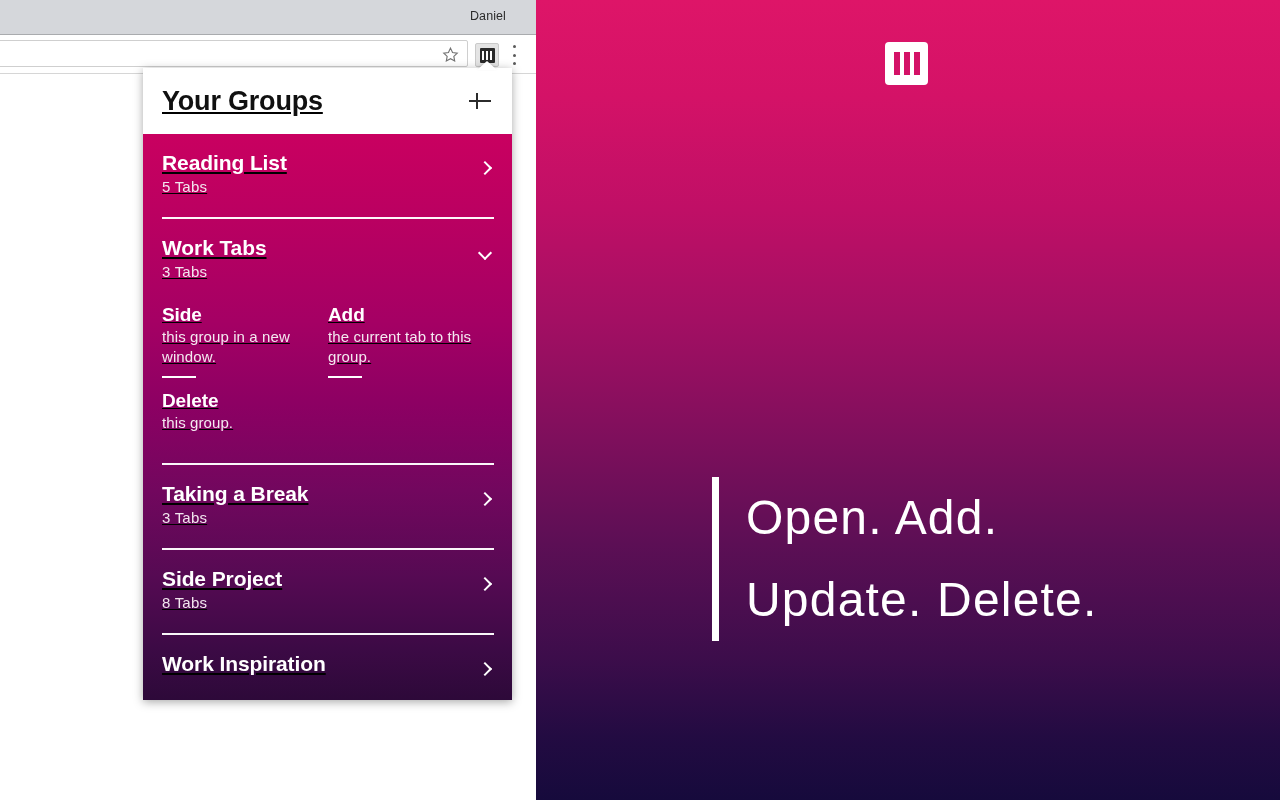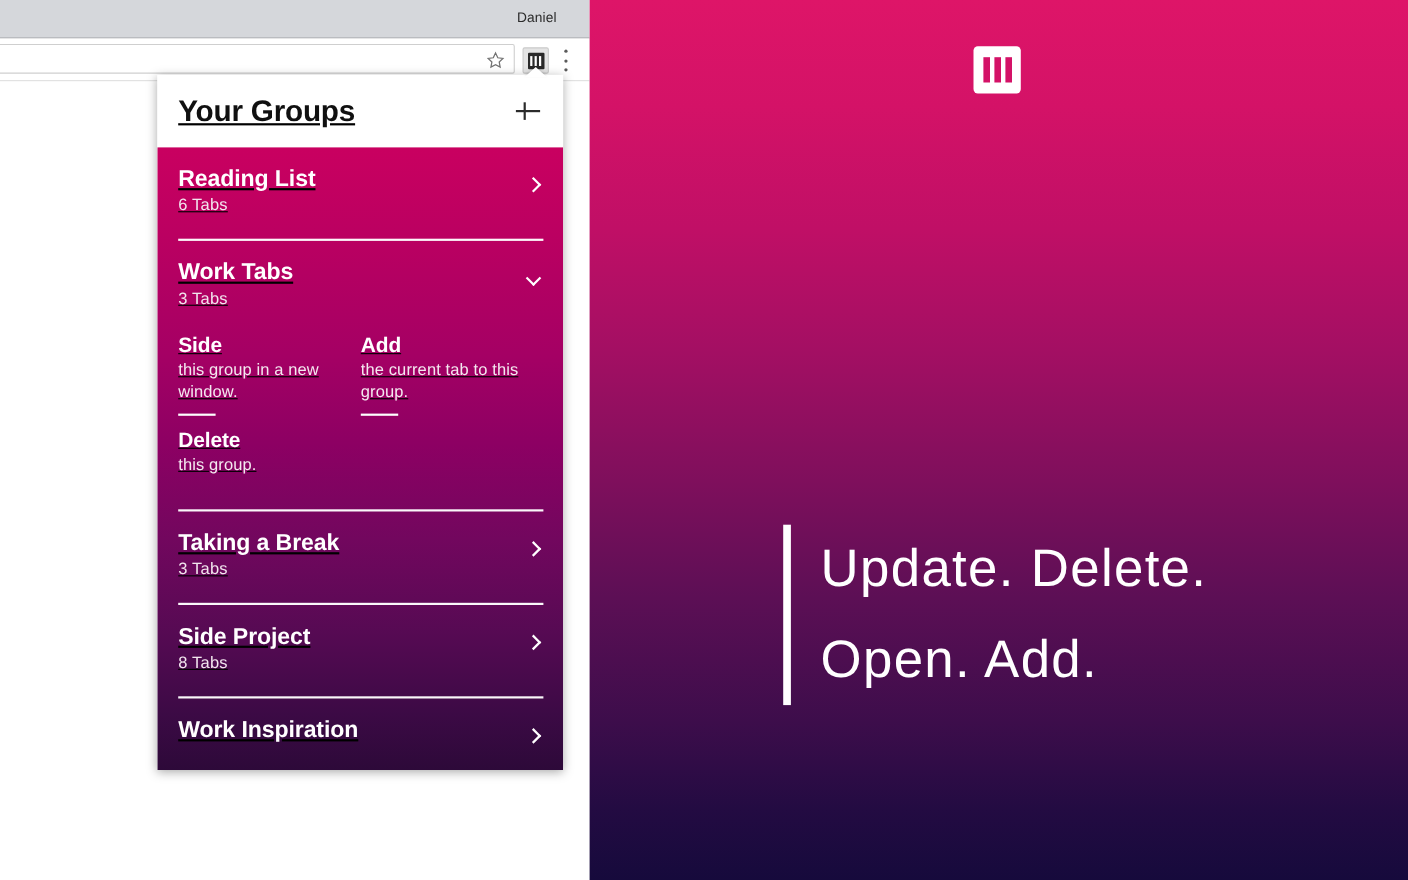--- a/index.html
+++ b/index.html
@@ -417,21 +417,21 @@
     <div class="popup-header">
       <div class="popup-title">Your Groups</div>
       <div class="plus-button"></div>
     </div>
 
     <div class="popup-body">
 
       <div class="group">
         <div class="group-head">
           <div class="group-name">Reading List</div>
-          <div class="group-count">6 Tabs</div>
+          <div class="group-count">5 Tabs</div>
           <div class="chev right"></div>
         </div>
         <div class="group-rule"></div>
       </div>
 
       <div class="group">
         <div class="group-head">
           <div class="group-name">Work Tabs</div>
           <div class="group-count">3 Tabs</div>
           <div class="chev down"></div>
@@ -489,19 +489,19 @@
   <div class="promo">
     <div class="promo-logo">
       <i></i>
         <i></i>
         <i></i>
     </div>
 
     <div class="promo-quote">
       <div class="quote-bar"></div>
       <div class="quote-lines">
+        <div class="quote-line">Open.  Add.</div>
         <div class="quote-line">Update.  Delete.</div>
-        <div class="quote-line">Open.  Add.</div>
       </div>
     </div>
   </div>
 
 </div>
 
 </body></html>

